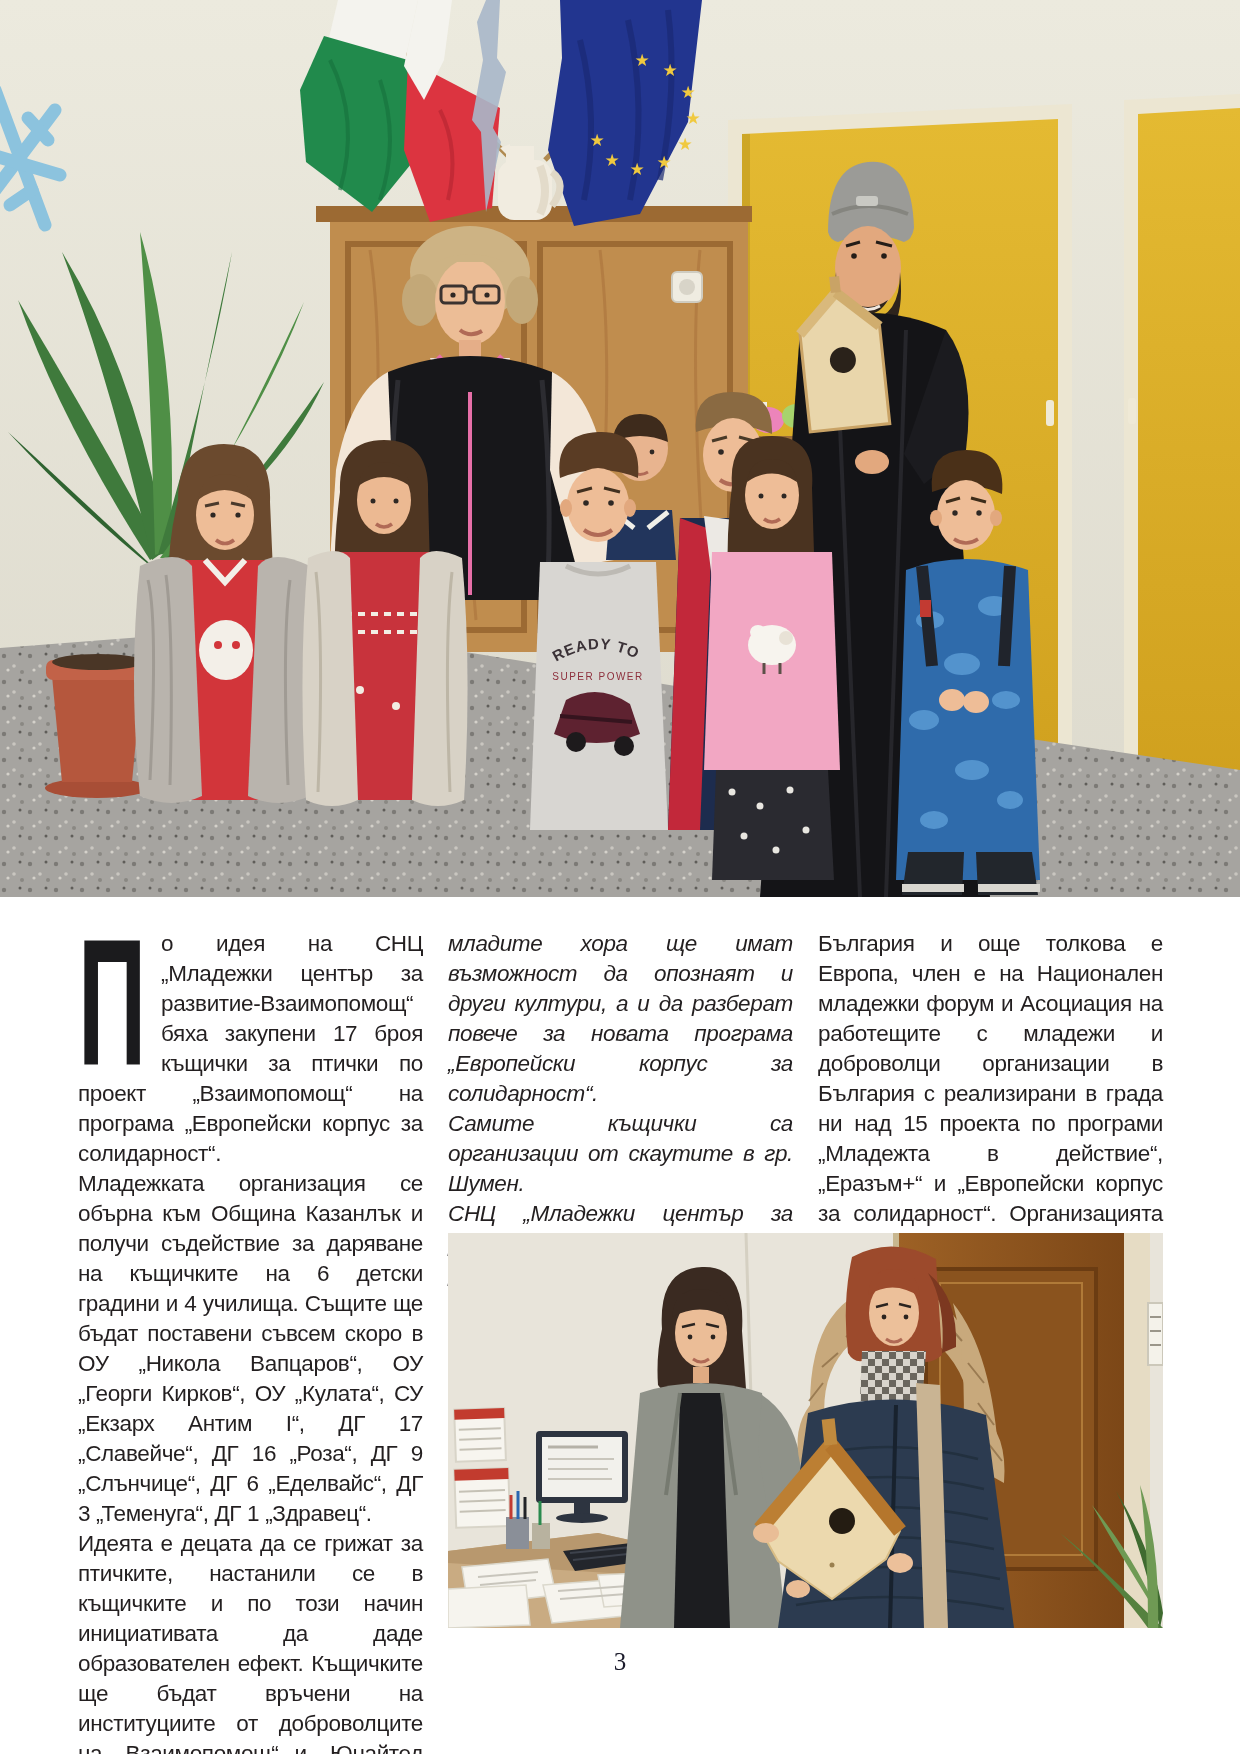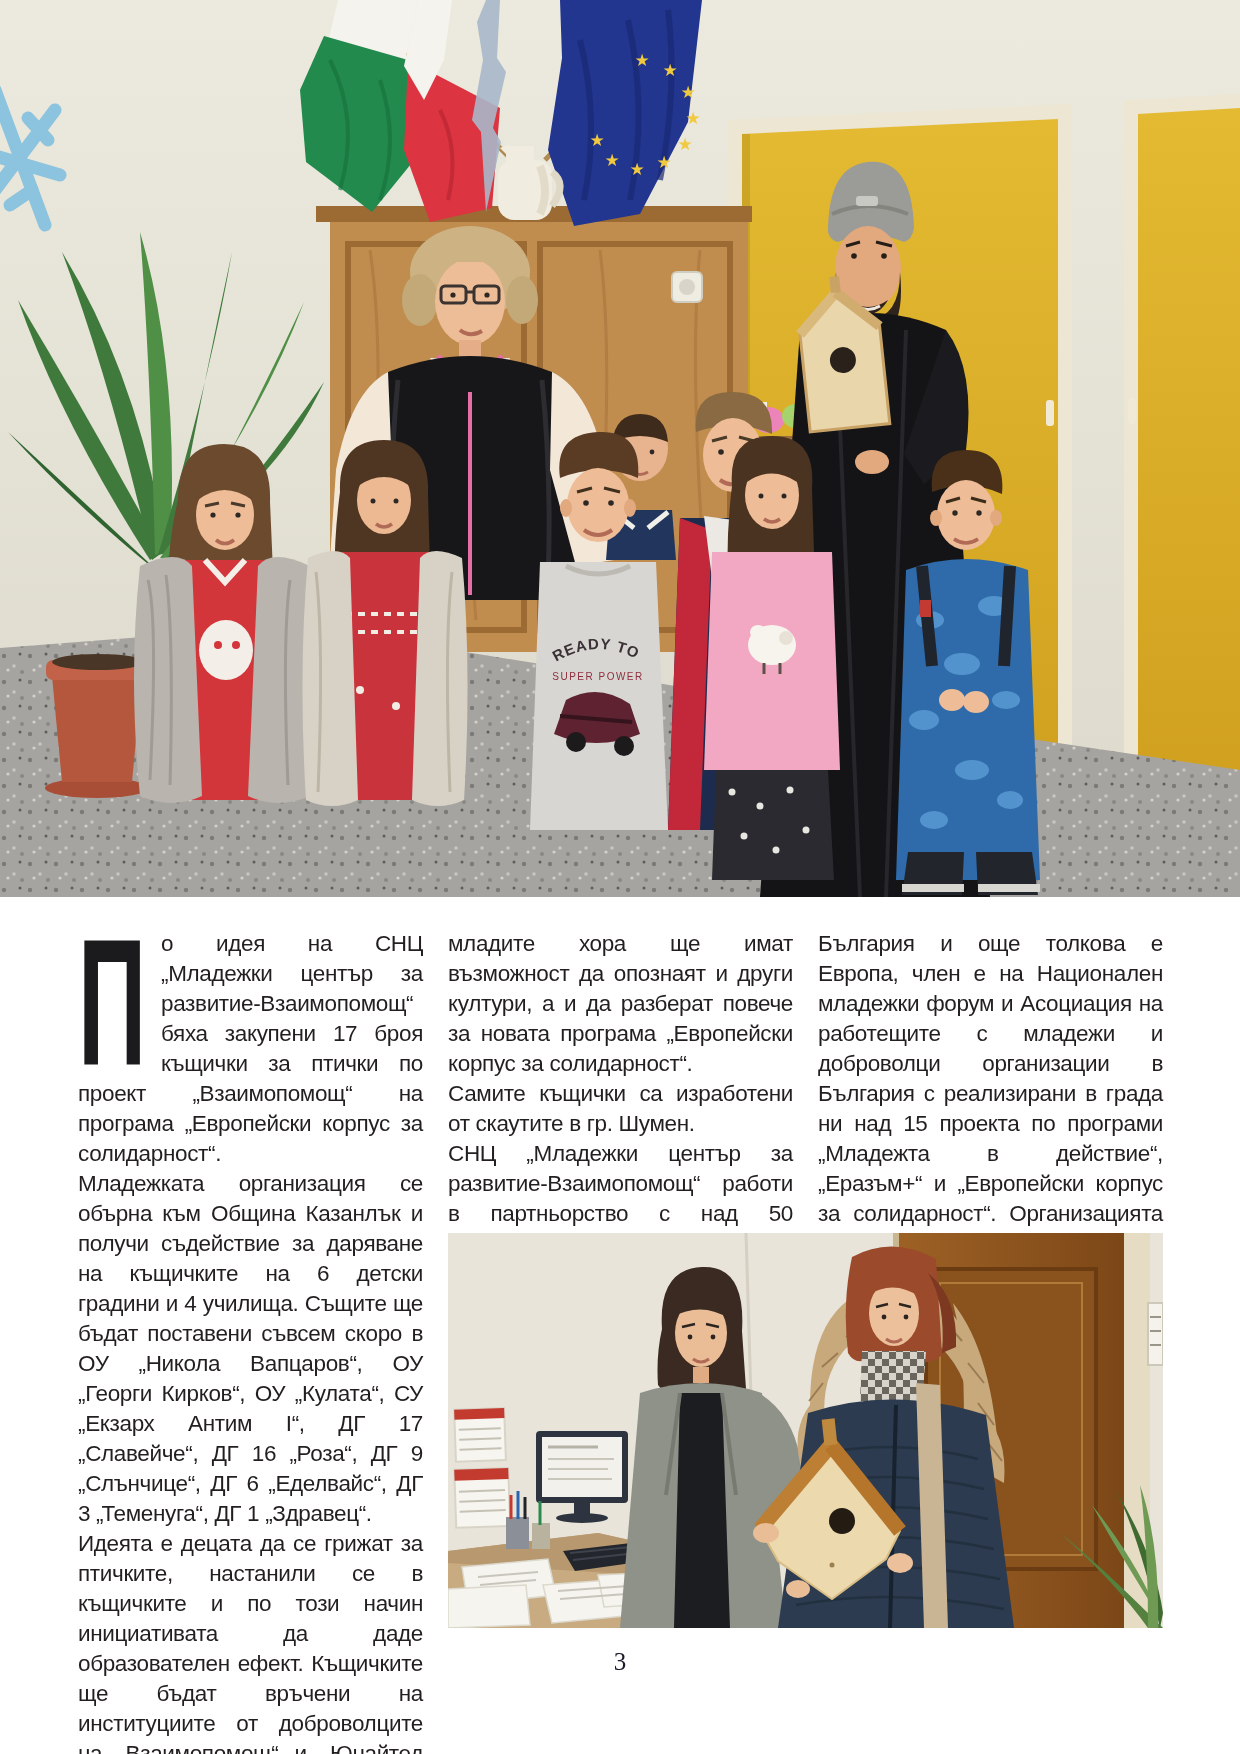--- a/index.html
+++ b/index.html
@@ -3,21 +3,21 @@
 <meta charset="utf-8">
 <style>
   html,body{margin:0;padding:0;background:#888;}
   .page{position:relative;width:1240px;height:1754px;background:#ffffff;overflow:hidden;
         font-family:"Liberation Sans",sans-serif;color:#231f20;}
   .photo{position:absolute;overflow:hidden;}
   #top-photo{left:0;top:0;width:1240px;height:897px;}
   #bottom-photo{left:448px;top:1233px;width:715px;height:395px;}
   .col{position:absolute;top:929px;width:345px;text-align:justify;
        font-size:22.5px;line-height:30px;letter-spacing:-0.35px;}
-  #col1{left:78px;} #col2{left:448px;} #col3{left:818px;}
+  #col1{left:78px;} #col2{left:448px;font-style:italic;} #col3{left:818px;}
   .col p{margin:0;}
   .dropcap{float:left;width:70px;height:133px;margin:6px 13px 0 0;}
   #page-number{position:absolute;left:55px;top:1648px;width:1130px;text-align:center;
        font-family:"Liberation Serif",serif;font-size:25px;color:#1b1b2b;}
   svg{display:block;}
 </style>
 </head>
 <body>
 
 <div class="page">
@@ -330,21 +330,21 @@
       <svg class="dropcap" viewBox="0 0 70 133">
         <text x="0" y="130" font-size="180" font-weight="bold" fill="#1b1b1d" font-family="Liberation Sans, sans-serif" textLength="68" lengthAdjust="spacingAndGlyphs">П</text>
       </svg><span>о идея на СНЦ „Младежки център за развитие-Взаимопомощ“ бяха закупени 17 броя къщички за птички по проект „Взаимопомощ“ на програма „Европейски корпус за солидарност“.</span>
     </p>
     <p>Младежката организация се обърна към Община Казанлък и получи съдействие за даряване на къщичките на 6 детски градини и 4 училища. Същите ще бъдат поставени съвсем скоро в ОУ „Никола Вапцаров“, ОУ „Георги Кирков“, ОУ „Кулата“, СУ „Екзарх Антим I“, ДГ 17 „Славейче“, ДГ 16 „Роза“, ДГ 9 „Слънчице“, ДГ 6 „Еделвайс“, ДГ 3 „Теменуга“, ДГ 1 „Здравец“.</p>
     <p>Идеята е децата да се грижат за птичките, настанили се в къщичките и по този начин инициативата да даде образователен ефект. Къщичките ще бъдат връчени на институциите от доброволците на „Взаимопомощ“ и „Юнайтед Авангард артист“ от Португалия, Чехия, Тунис, Франция и България, като по този начин</p>
   </div>
 
   <div class="col" id="col2">
     <p>младите хора ще имат възможност да опознаят и други култури, а и да разберат повече за новата програма „Европейски корпус за солидарност“.</p>
-    <p>Самите къщички са изработени от скаутите в гр. Шумен.</p>
+    <p>Самите къщички са организации от скаутите в гр. Шумен.</p>
     <p>СНЦ „Младежки център за развитие-Взаимопомощ“ работи в партньорство с над 50 младежки организации от цяла</p>
   </div>
 
   <div class="col" id="col3">
     <p>България и още толкова е Европа, член е на Национален младежки форум и Асоциация на работещите с младежи и доброволци организации в България с реализирани в града ни над 15 проекта по програми „Младежта в действие“, „Еразъм+“ и „Европейски корпус за солидарност“. Организацията стана на 15 години именно тази година.</p>
   </div>
 
   <div class="photo" id="bottom-photo">
     <svg width="715" height="395" viewBox="0 0 715 395">
       <defs>

